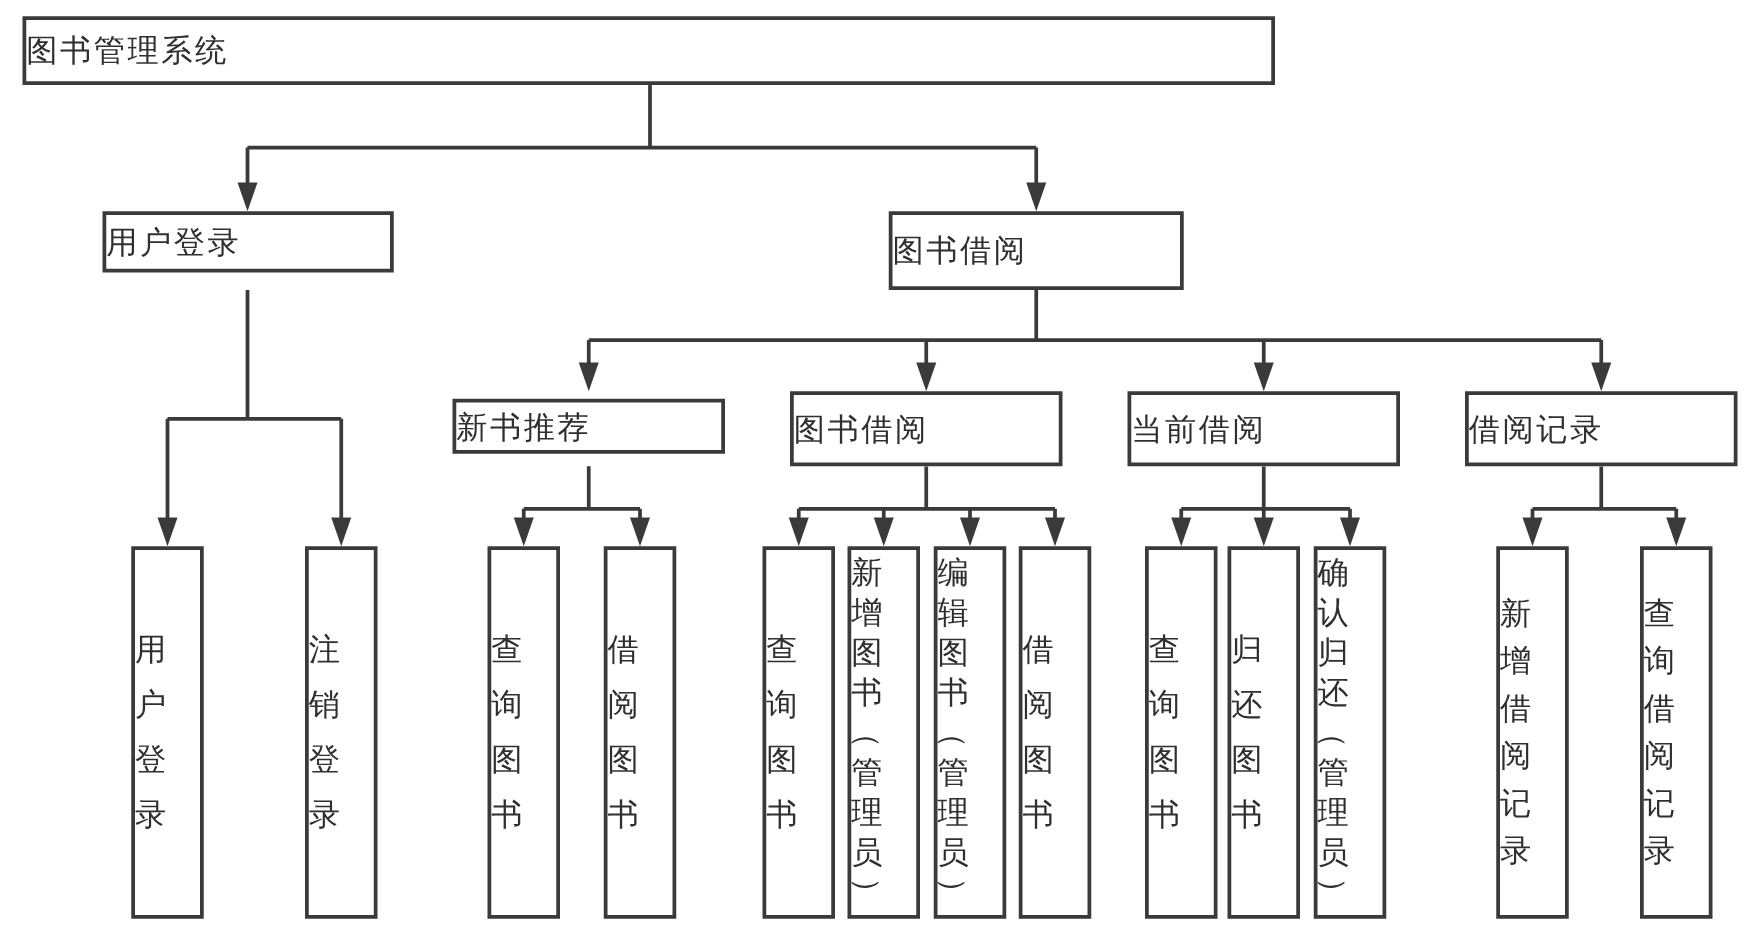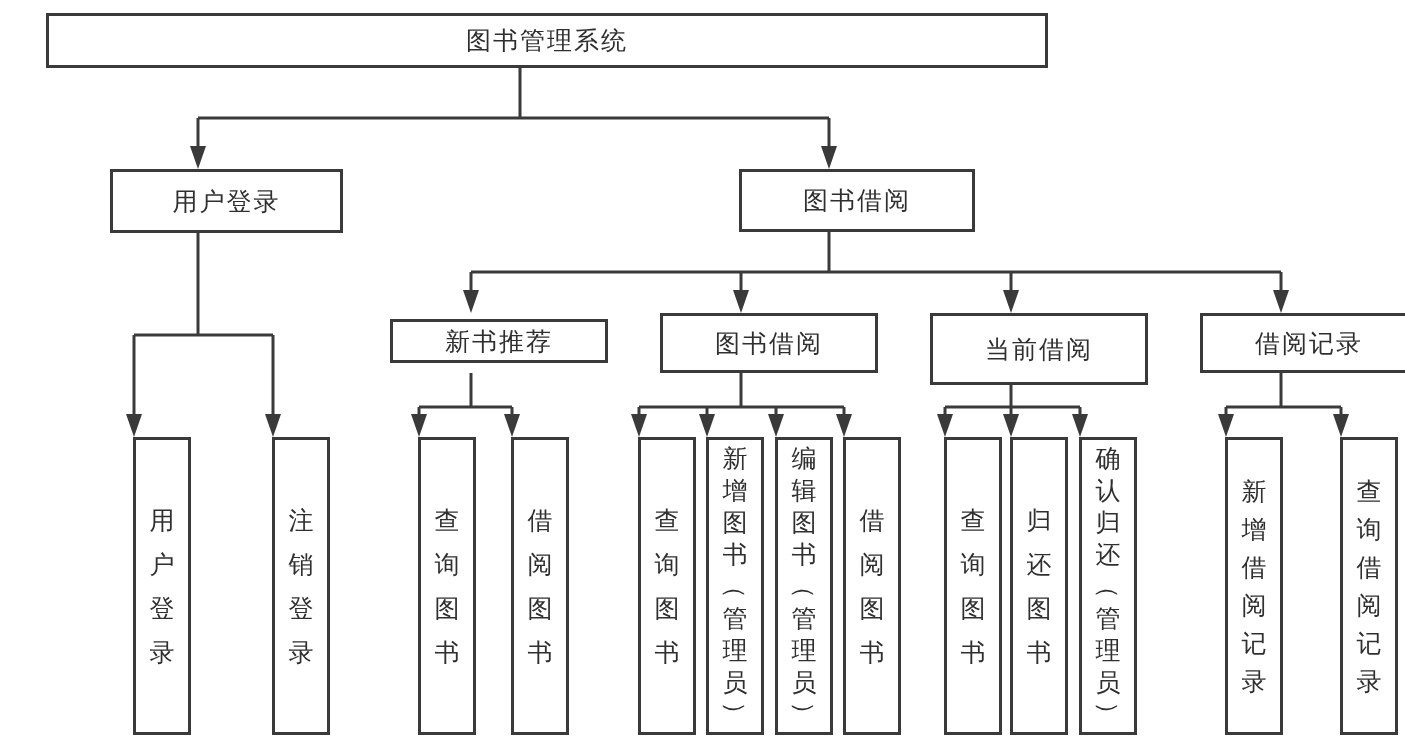--- a/index.html
+++ b/index.html
@@ -16,21 +16,21 @@
     font-family:"Liberation Sans","DejaVu Sans",sans-serif;
     color:var(--text);
     overflow:hidden;
   }
   .connectors{position:absolute;left:0;top:0;}
   .node{
     position:absolute;
     box-sizing:border-box;
     border:3px solid var(--border);
     background:var(--background);
-    display:flex;align-items:center;justify-content:center;margin-left:28px;
+    display:flex;align-items:center;
   }
   .h-node{font-size:25px;letter-spacing:2px;}
   .root-node{font-size:25px;}
   .v-node{font-size:25px;}
   .v-node .label{display:flex;flex-direction:column;align-items:center;justify-content:center;}
   .vchar{display:block;text-align:center;}
   .vchar-rot{transform:rotate(90deg);}
   .watermark{
     position:absolute;
     right:6px;bottom:3px;
@@ -109,34 +109,34 @@
       <polygon points="1080,437 1072,414 1088,414"></polygon>
       <polygon points="1226,437 1218,414 1234,414"></polygon>
       <polygon points="1341,437 1333,414 1349,414"></polygon>
     </g>
   </svg>
 
   <div class="node h-node root-node" style="left:18px;top:13px;width:1002px;height:55px;">
     <span class="label">图书管理系统</span>
   </div>
 
-  <div class="node h-node" style="left:82px;top:169px;width:233px;height:64px;">
+  <div class="node h-node" style="left:82px;top:169px;width:233px;height:49px;">
     <span class="label">用户登录</span>
   </div>
   <div class="node h-node" style="left:711px;top:169px;width:236px;height:63px;">
     <span class="label">图书借阅</span>
   </div>
 
   <div class="node h-node" style="left:362px;top:319px;width:218px;height:44px;">
     <span class="label">新书推荐</span>
   </div>
   <div class="node h-node" style="left:632px;top:313px;width:218px;height:60px;">
     <span class="label">图书借阅</span>
   </div>
-  <div class="node h-node" style="left:902px;top:313px;width:218px;height:72px;">
+  <div class="node h-node" style="left:902px;top:313px;width:218px;height:60px;">
     <span class="label">当前借阅</span>
   </div>
   <div class="node h-node" style="left:1172px;top:313px;width:218px;height:60px;">
     <span class="label">借阅记录</span>
   </div>
 
   <div class="node v-node" style="left:105px;top:437px;width:58px;height:298px;">
     <span class="label">
         <span class="vchar" style="height: 44px; line-height: 44px;">用</span>
         <span class="vchar" style="height: 44px; line-height: 44px;">户</span>

